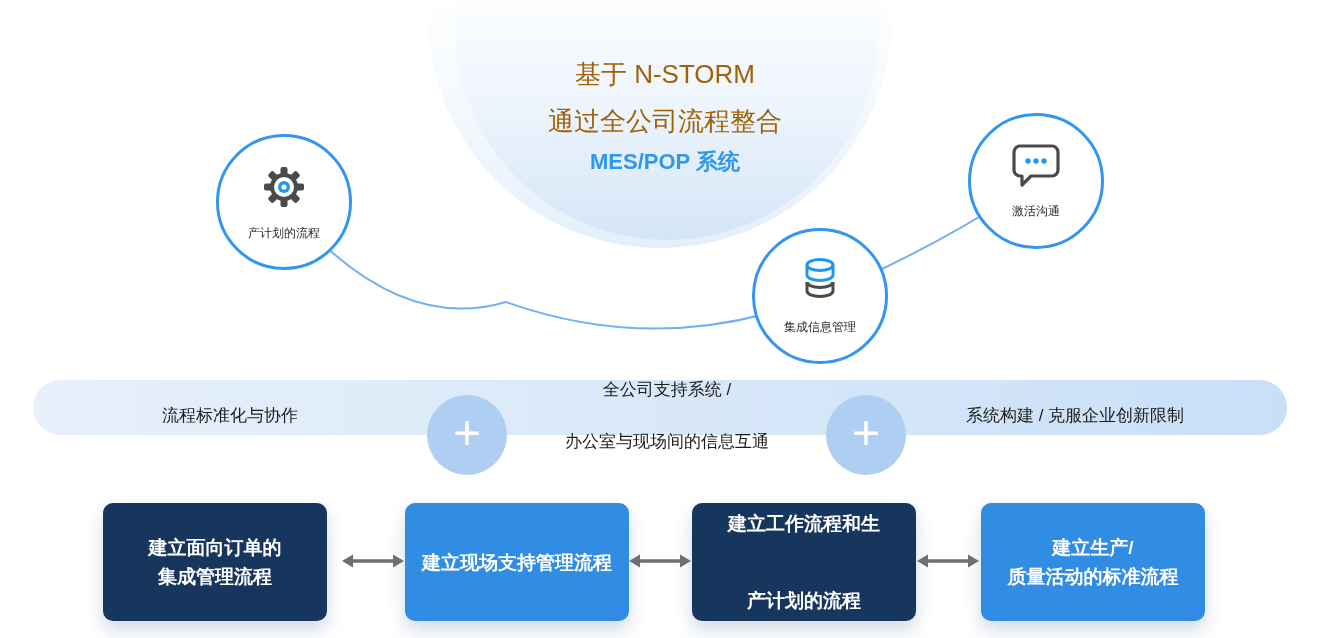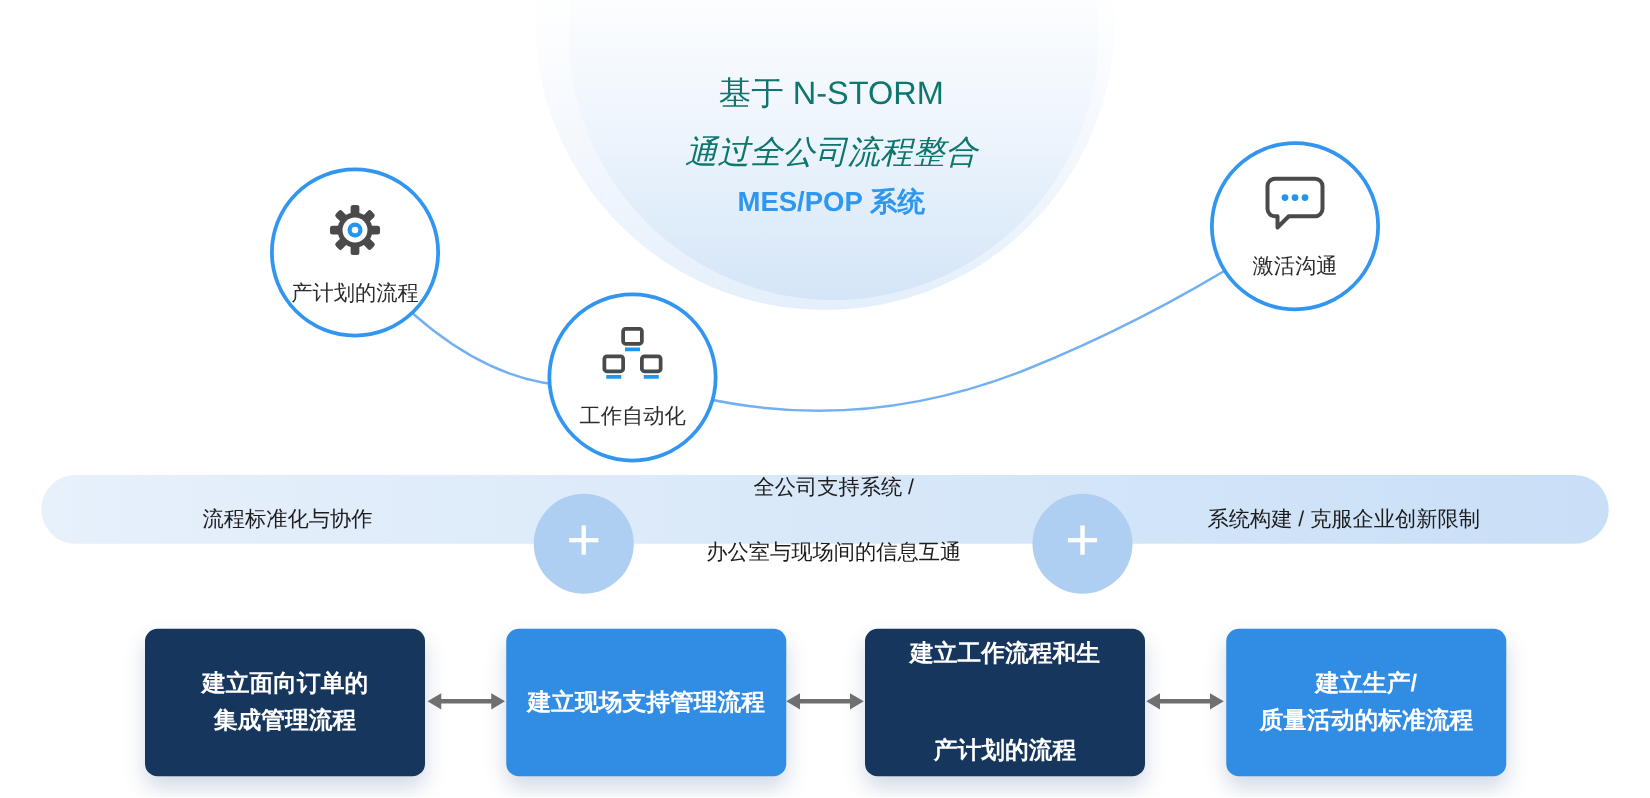--- a/index.html
+++ b/index.html
@@ -11,32 +11,32 @@
   .arc-outer{
     position:absolute;left:428px;top:-216px;width:464px;height:464px;border-radius:50%;
     background:linear-gradient(180deg,#ffffff 45%,#f2f7fd 75%,#e4effb 100%);z-index:0;
   }
   .arc-inner{
     position:absolute;left:455px;top:-184px;width:424px;height:424px;border-radius:50%;
     background:linear-gradient(180deg,#ffffff 38%,#ecf4fc 70%,#d4e5f7 100%);z-index:0;
   }
   
   .title-block{position:absolute;left:465px;top:57px;width:400px;text-align:center;z-index:3;}
-  .title-l1,.title-l2{font-size:26px;line-height:34px;color:#0f766e;}
-  .title-l2{margin-top:13px;font-style:italic;}
+  .title-l1,.title-l2{font-size:26px;line-height:34px;color:#a16207;}
+  .title-l2{margin-top:13px;}
   .title-l3{font-size:22px;line-height:38px;margin-top:5px;font-weight:700;color:#2e97f0;}
   
   .connectors{position:absolute;left:0;top:0;z-index:1;}
   
   .node{
     position:absolute;width:136px;height:136px;border-radius:50%;background:#fff;
     border:3px solid #3295ef;box-sizing:border-box;display:flex;flex-direction:column;
     align-items:center;justify-content:center;gap:9px;z-index:2;
   }
-  .node-label{font-size:17px;color:#2b2b2b;white-space:nowrap;}
+  .node-label{font-size:12px;color:#2b2b2b;white-space:nowrap;}
   .n1{left:216px;top:134px;}
   .n2{left:438px;top:234px;}
   .n3{left:752px;top:228px;}
   .n4{left:968px;top:113px;}
   
   .band{
     position:absolute;left:33px;top:380px;width:1254px;height:55px;border-radius:35px;
     background:linear-gradient(90deg,#e7f0fb 0%,#dae9f9 45%,#c9dff7 100%);z-index:1;
   }
   .band-text{
@@ -56,21 +56,21 @@
   .plus2{left:826px;}
   
   .flow-box{
     position:absolute;top:503px;width:224px;height:118px;border-radius:10px;color:#fff;
     display:flex;flex-direction:column;align-items:center;justify-content:center;
     text-align:center;font-size:19px;font-weight:700;line-height:29px;
     box-shadow:0 9px 18px rgba(30,70,130,.20);z-index:2;
   }
   .flow-box.dark{background:#17365e;}
   .flow-box.light{background:#318ce4;}
-  .b1{left:116px;} .b2{left:405px;} .b3{left:692px;gap:48px;} .b4{left:981px;}
+  .b1{left:103px;} .b2{left:405px;} .b3{left:692px;gap:48px;} .b4{left:981px;}
   .flow-line:empty{display:none;}
   .flow-arrow{position:absolute;top:552px;z-index:2;}
   .a1{left:341px;} .a2{left:628px;} .a3{left:916px;}
 </style>
 </head>
 <body>
 
 <div class="canvas">
 
   <div class="arc-outer"></div>
@@ -103,38 +103,38 @@
         </g>
         <circle cx="25" cy="25" r="14" fill="#4a4a4a"></circle>
         <circle cx="25" cy="25" r="10" fill="#fff"></circle>
         <circle cx="25" cy="25" r="6" fill="#1f97f2"></circle>
         <circle cx="25" cy="25" r="2.6" fill="#fff"></circle>
       </svg>
     </span>
     <span class="node-label">产计划的流程</span>
   </div>
 
-  <div class="node n2">
+
+  <div class="node n3">
     <span>
-      <svg width="52" height="46" viewBox="0 0 52 46">
-        <g fill="none" stroke="#4a4a4a" stroke-width="3">
-          <rect x="18.5" y="2" width="15" height="12" rx="2"></rect>
-          <rect x="3.5" y="24" width="15" height="12" rx="2"></rect>
-          <rect x="33.5" y="24" width="15" height="12" rx="2"></rect>
-        </g>
-        <g stroke="#1f97f2" stroke-width="3">
-          <line x1="20" y1="18.5" x2="32" y2="18.5"></line>
-          <line x1="5" y1="40.5" x2="17" y2="40.5"></line>
-          <line x1="35" y1="40.5" x2="47" y2="40.5"></line>
+      <svg width="46" height="50" viewBox="0 0 46 50">
+        <g fill="none" stroke-width="3">
+          <g stroke="#4a4a4a">
+            <path d="M10,26 a13,5.5 0 0 0 26,0"></path>
+            <path d="M10,26 v9 a13,5.5 0 0 0 26,0 v-9"></path>
+          </g>
+          <g stroke="#1f97f2">
+            <ellipse cx="23" cy="9" rx="13" ry="5.5" fill="#fff"></ellipse>
+            <path d="M10,9 v10 a13,5.5 0 0 0 26,0 v-10"></path>
+          </g>
         </g>
       </svg>
     </span>
-    <span class="node-label">工作自动化</span>
-  </div>
-
+    <span class="node-label">集成信息管理</span>
+  </div>
 
   <div class="node n4">
     <span>
       <svg width="52" height="48" viewBox="0 0 52 48">
         <path d="M10,4 h32 a6,6 0 0 1 6,6 v18 a6,6 0 0 1 -6,6 H21 l-9,9 v-9 h-2 a6,6 0 0 1 -6,-6 V10 a6,6 0 0 1 6,-6 z" fill="none" stroke="#4a4a4a" stroke-width="3.2" stroke-linejoin="round"></path>
         <circle cx="18" cy="19" r="2.7" fill="#1f97f2"></circle>
         <circle cx="26" cy="19" r="2.7" fill="#1f97f2"></circle>
         <circle cx="34" cy="19" r="2.7" fill="#1f97f2"></circle>
       </svg>
     </span>

